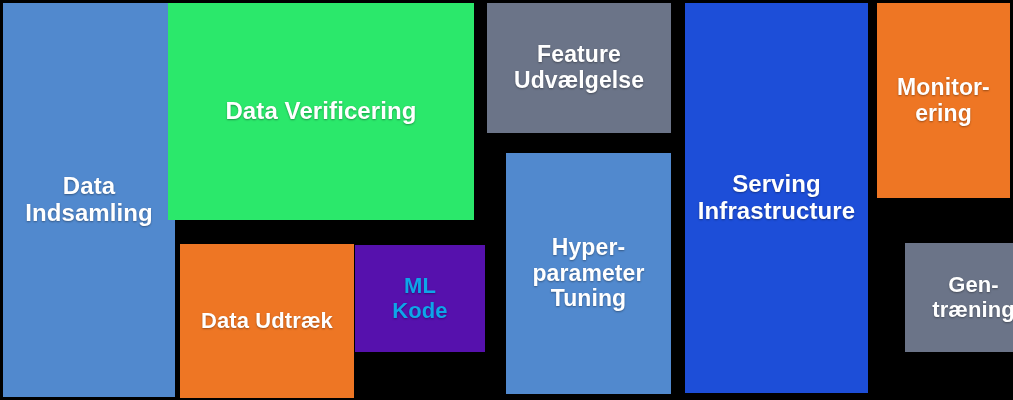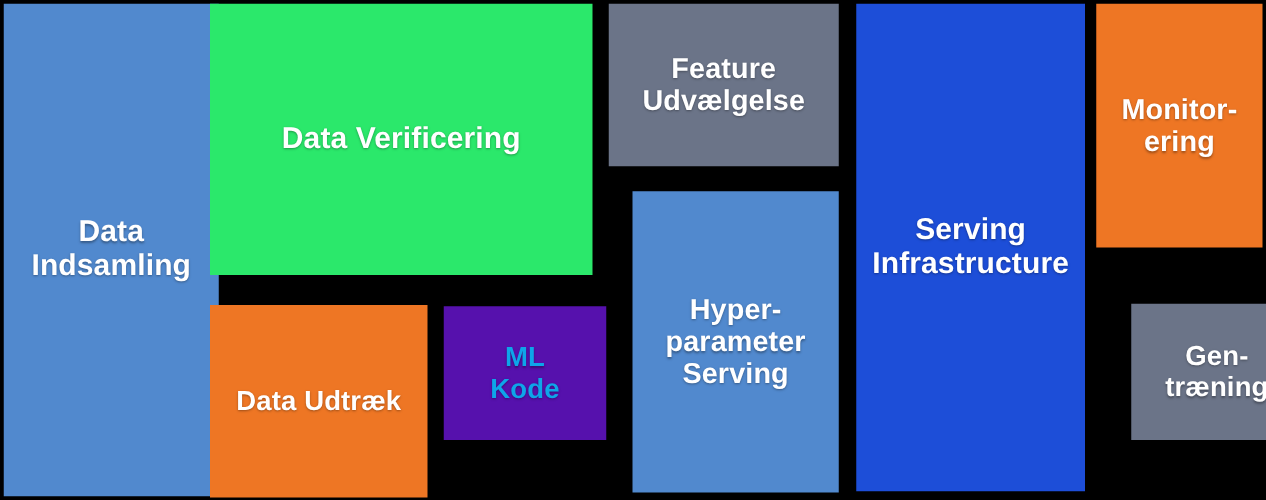--- a/index.html
+++ b/index.html
@@ -42,34 +42,34 @@
 <body>
 
 <div id="treemap" style="background: rgb(0, 0, 0);">
     <div class="tile" style="left: 3px; top: 3px; width: 172px; height: 394px; background: rgb(81, 137, 206); font-size: 24px; color: #ffffff;">
       <span class="tile-label">Data
 Indsamling</span>
     </div>
     <div class="tile" style="left: 168px; top: 3px; width: 306px; height: 217px; background: rgb(43, 232, 107); font-size: 24px; color: rgb(255, 255, 255); align-items: center;">
       <span class="tile-label">Data Verificering</span>
     </div>
-    <div class="tile" style="left: 168px; top: 244px; width: 174px; height: 154px; background: rgb(238, 118, 36); font-size: 22px; color: rgb(255, 255, 255);">
+    <div class="tile" style="left: 180px; top: 244px; width: 174px; height: 154px; background: rgb(238, 118, 36); font-size: 22px; color: rgb(255, 255, 255);">
       <span class="tile-label">Data Udtræk</span>
     </div>
     <div class="tile" style="left: 355px; top: 245px; width: 130px; height: 107px; background: rgb(86, 17, 173); font-size: 22px; color: #0ea5e9;">
       <span class="tile-label">ML Kode</span>
     </div>
     <div class="tile" style="left: 487px; top: 3px; width: 184px; height: 130px; background: rgb(107, 116, 136); font-size: 23px; color: rgb(255, 255, 255);">
       <span class="tile-label">Feature
 Udvælgelse</span>
     </div>
     <div class="tile" style="left: 506px; top: 153px; width: 165px; height: 241px; background: rgb(81, 137, 206); font-size: 23px; color: rgb(255, 255, 255);">
       <span class="tile-label">Hyper-
 parameter
-Serving</span>
+Tuning</span>
     </div>
     <div class="tile" style="left: 685px; top: 3px; width: 183px; height: 390px; background: #1d4ed8; font-size: 24px; color: rgb(255, 255, 255);">
       <span class="tile-label">Serving
 Infrastructure</span>
     </div>
     <div class="tile" style="left: 877px; top: 3px; width: 133px; height: 195px; background: rgb(238, 118, 36); font-size: 23px; color: rgb(255, 255, 255); text-align: center;">
       <span class="tile-label">Monitor-
 ering</span>
     </div>
     <div class="tile" style="left: 873px; top: 243px; width: 137px; height: 109px; background: rgb(107, 116, 136); font-size: 22px; color: rgb(255, 255, 255); margin-left: 32px;">

